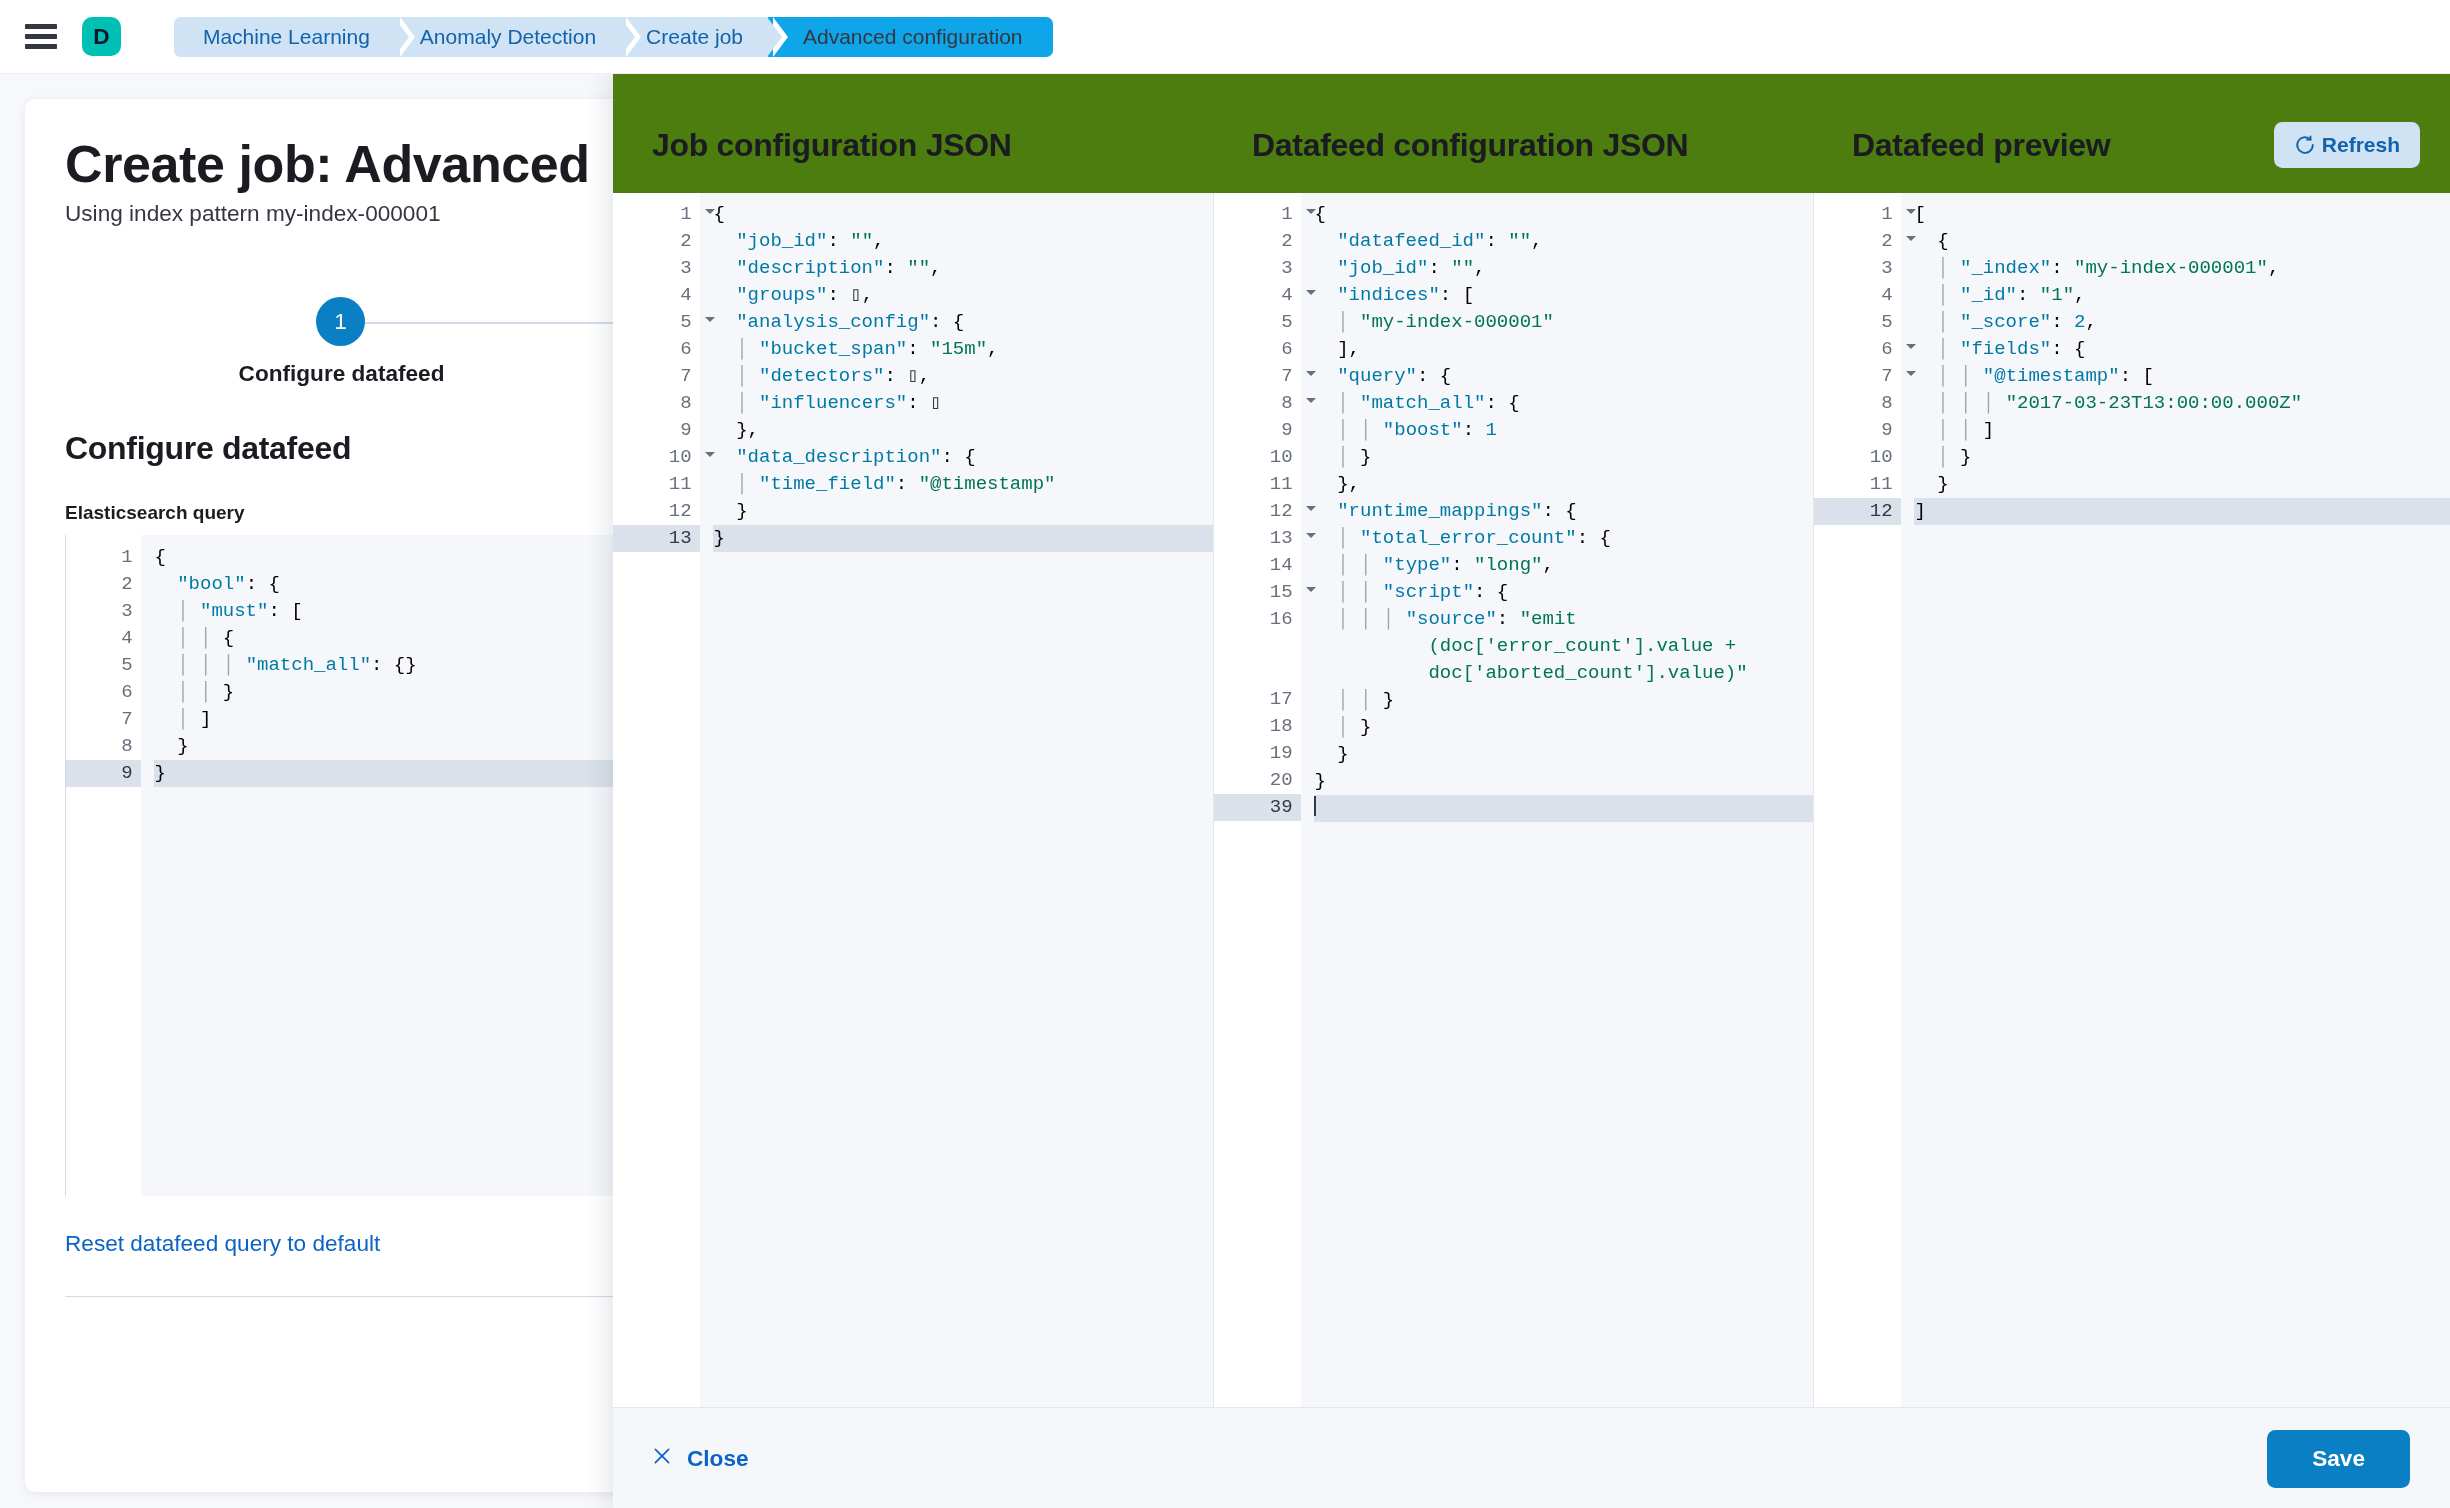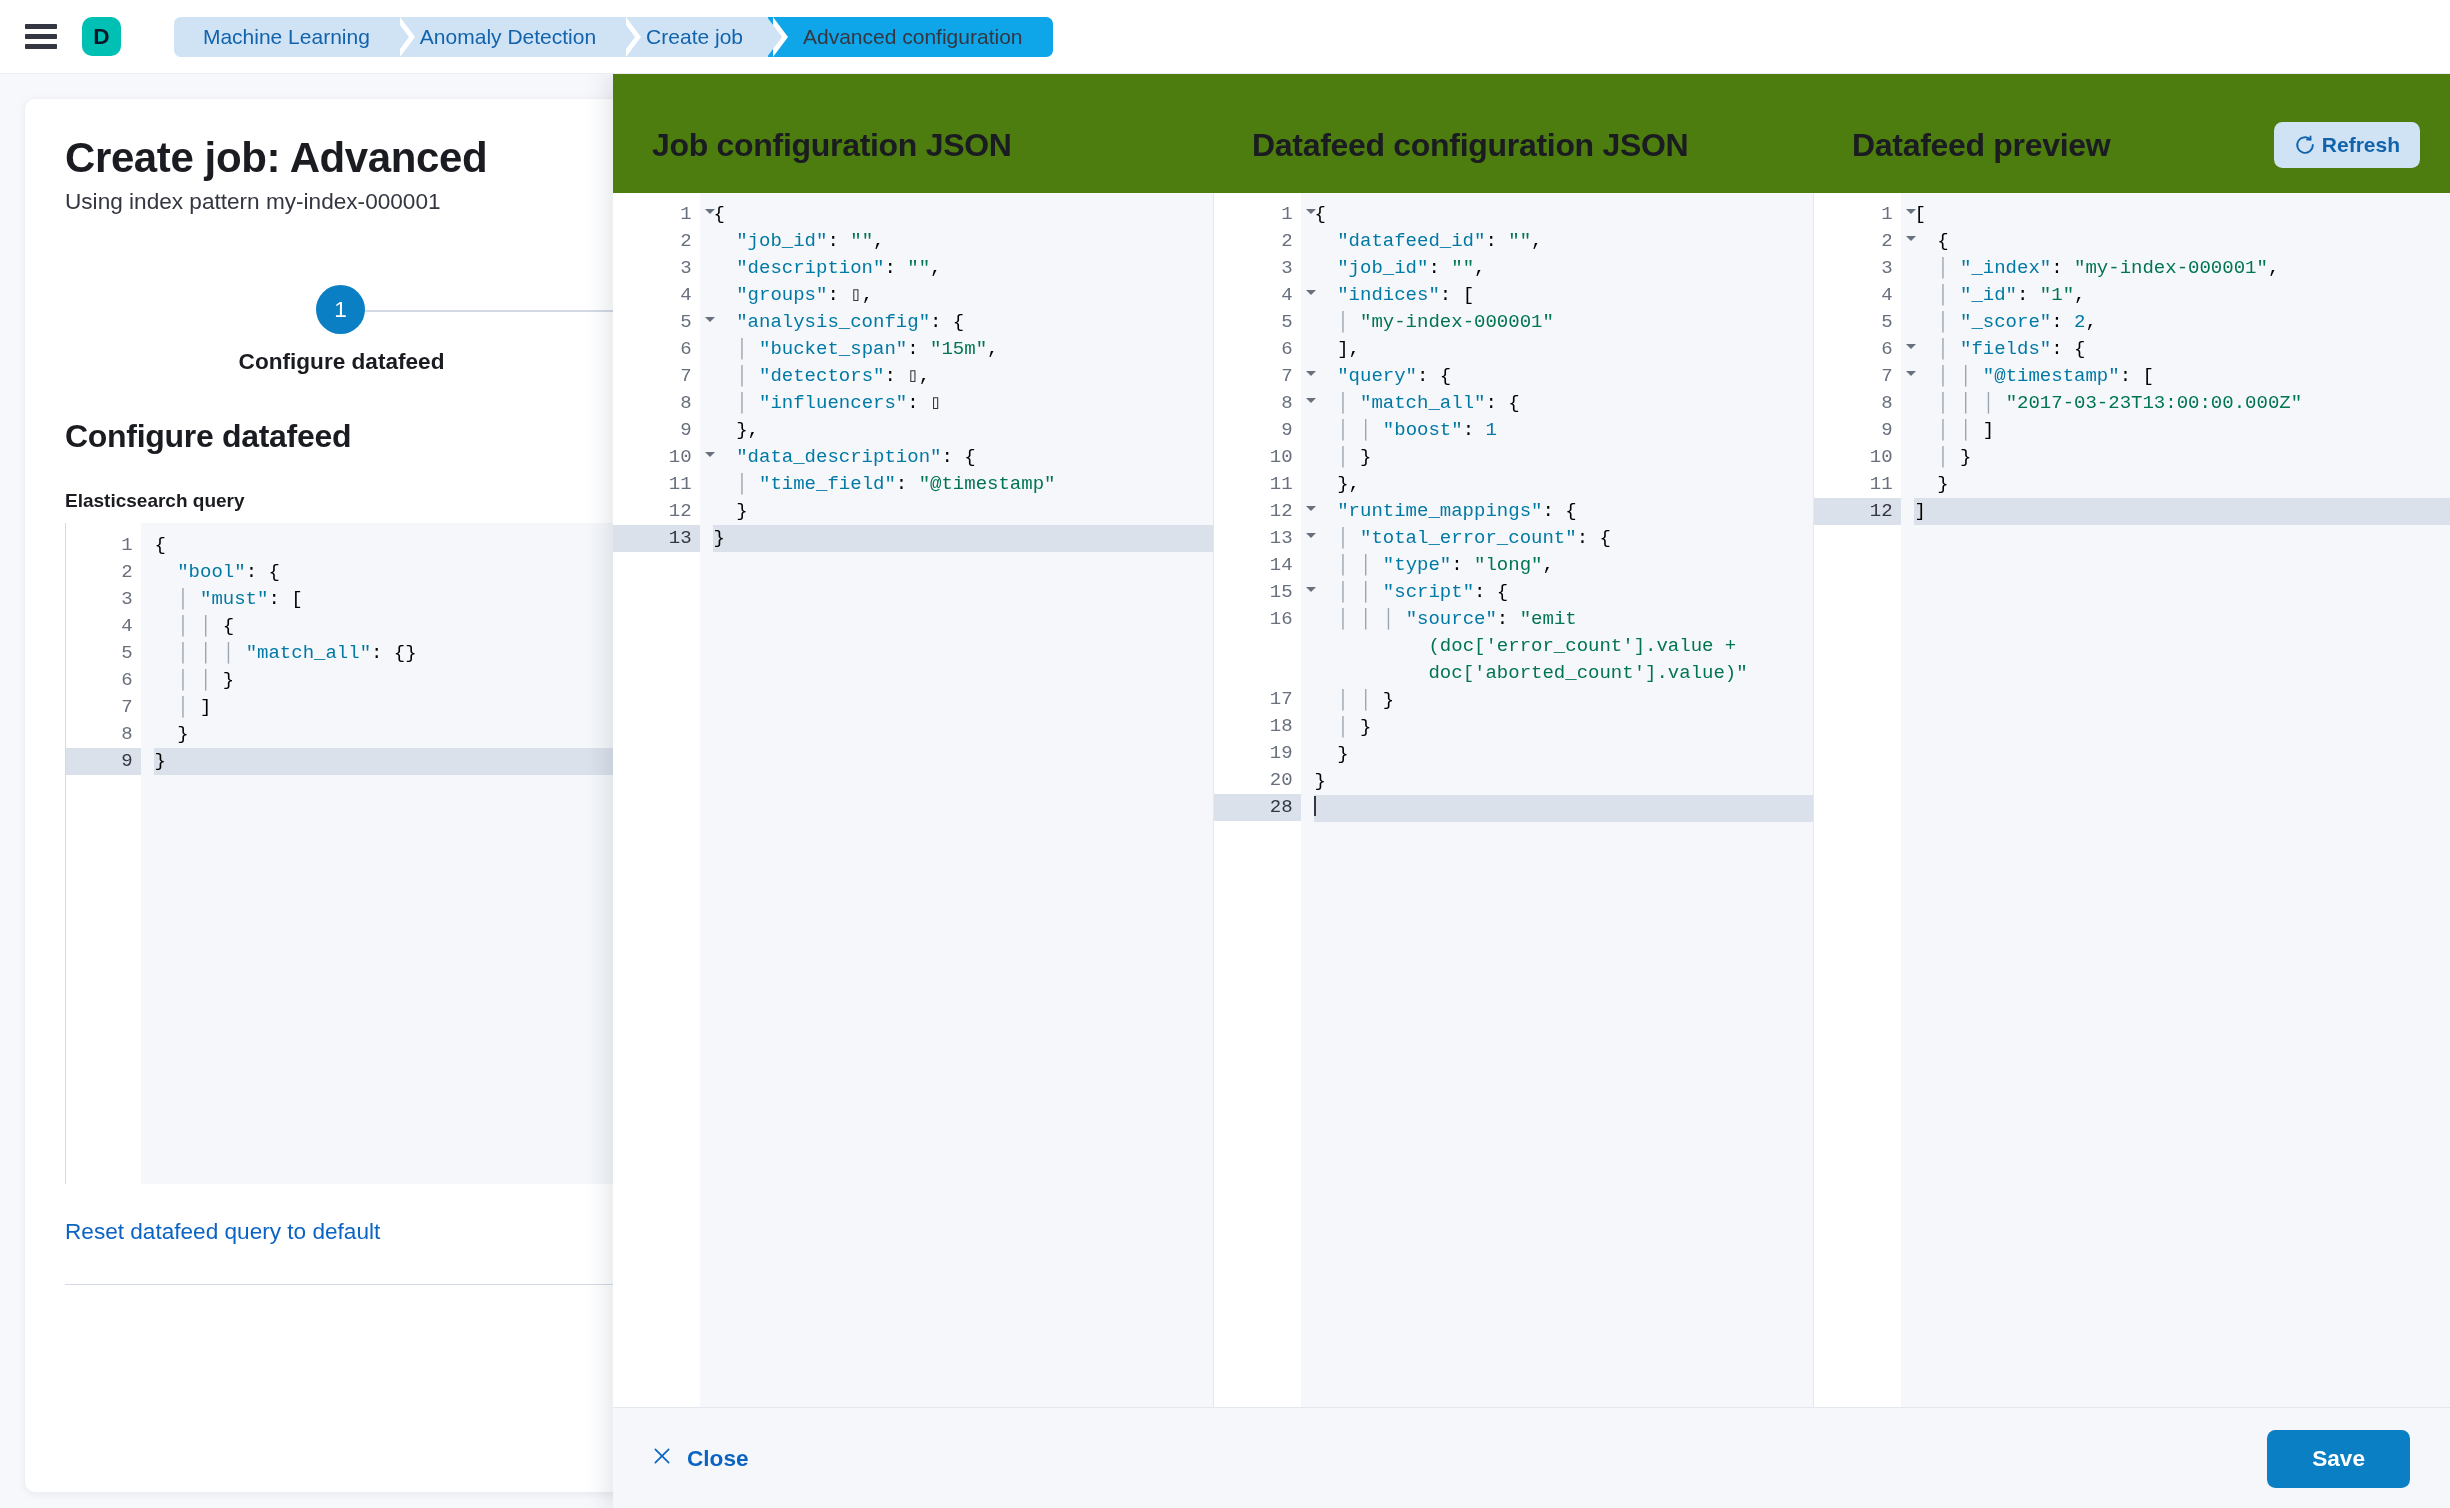--- a/index.html
+++ b/index.html
@@ -57,21 +57,21 @@
   .crumb.last:after, .crumb.last:before { display:none; }
 
   
   .page-card {
     position:absolute; left: 25px; top: 99px; width: 1080px; height: 1393px;
     background:#ffffff; border-radius: 10px;
     box-shadow: 0 1.7px 8.4px rgba(23,35,56,.07);
     overflow: hidden;
     padding: 35px 40px 0 40px;
   }
-  .page-title { font-size: 42px; font-weight: 700; color:#1a1c21; letter-spacing:-0.4px; }
+  .page-title { font-size: 52px; font-weight: 700; color:#1a1c21; letter-spacing:-0.4px; }
   .page-sub { font-size: 22.6px; color:#343741; margin-top: 6.7px; }
 
   
   .steps { margin-top: 59px; position: relative; height: 92px; }
   .step-line {
     position:absolute; left: 297px; top: 36px; right: -50px; height: 2.5px; background:#d3dae6;
   }
   .step-circle {
     position:absolute; left: 251px; top: 11.7px;
     width: 49px; height: 49px; border-radius: 50%; background:#0b7fc4;
@@ -281,21 +281,21 @@
             <div class="ln" style="height:27px">11</div>
             <div class="ln" style="height:27px">12<span class="fold"></span></div>
             <div class="ln" style="height:27px">13<span class="fold"></span></div>
             <div class="ln" style="height:27px">14</div>
             <div class="ln" style="height:27px">15<span class="fold"></span></div>
             <div class="ln" style="height:80px">16</div>
             <div class="ln" style="height:27px">17</div>
             <div class="ln" style="height:27px">18</div>
             <div class="ln" style="height:27px">19</div>
             <div class="ln" style="height:27px">20</div>
-            <div class="ln active" style="height:27px">28</div>
+            <div class="ln active" style="height:27px">39</div>
           </div>
         <div class="code"><div class="line"><span class="p">{</span></div><div class="line">  <span class="k">"datafeed_id"</span><span class="p">: </span><span class="s">""</span><span class="p">,</span></div><div class="line">  <span class="k">"job_id"</span><span class="p">: </span><span class="s">""</span><span class="p">,</span></div><div class="line">  <span class="k">"indices"</span><span class="p">: [</span></div><div class="line">  <span class="guide">│</span> <span class="s">"my-index-000001"</span></div><div class="line">  <span class="p">],</span></div><div class="line">  <span class="k">"query"</span><span class="p">: {</span></div><div class="line">  <span class="guide">│</span> <span class="k">"match_all"</span><span class="p">: {</span></div><div class="line">  <span class="guide">│</span> <span class="guide">│</span> <span class="k">"boost"</span><span class="p">: </span><span class="n">1</span></div><div class="line">  <span class="guide">│</span> <span class="p">}</span></div><div class="line">  <span class="p">},</span></div><div class="line">  <span class="k">"runtime_mappings"</span><span class="p">: {</span></div><div class="line">  <span class="guide">│</span> <span class="k">"total_error_count"</span><span class="p">: {</span></div><div class="line">  <span class="guide">│</span> <span class="guide">│</span> <span class="k">"type"</span><span class="p">: </span><span class="s">"long"</span><span class="p">,</span></div><div class="line">  <span class="guide">│</span> <span class="guide">│</span> <span class="k">"script"</span><span class="p">: {</span></div><div class="line multi">  <span class="guide">│</span> <span class="guide">│</span> <span class="guide">│</span> <span class="k">"source"</span><span class="p">: </span><span class="s">"emit</span>
           <span class="s">(doc['error_count'].value +</span>
           <span class="s">doc['aborted_count'].value)"</span></div><div class="line">  <span class="guide">│</span> <span class="guide">│</span> <span class="p">}</span></div><div class="line">  <span class="guide">│</span> <span class="p">}</span></div><div class="line">  <span class="p">}</span></div><div class="line"><span class="p">}</span></div><div class="line" style="background:#dbe1ea"><span class="caret"></span></div></div>
       </div>
     </div>
 
     <div class="col col-preview">
       <div class="col-head">
         <div class="col-title">Datafeed preview</div>

